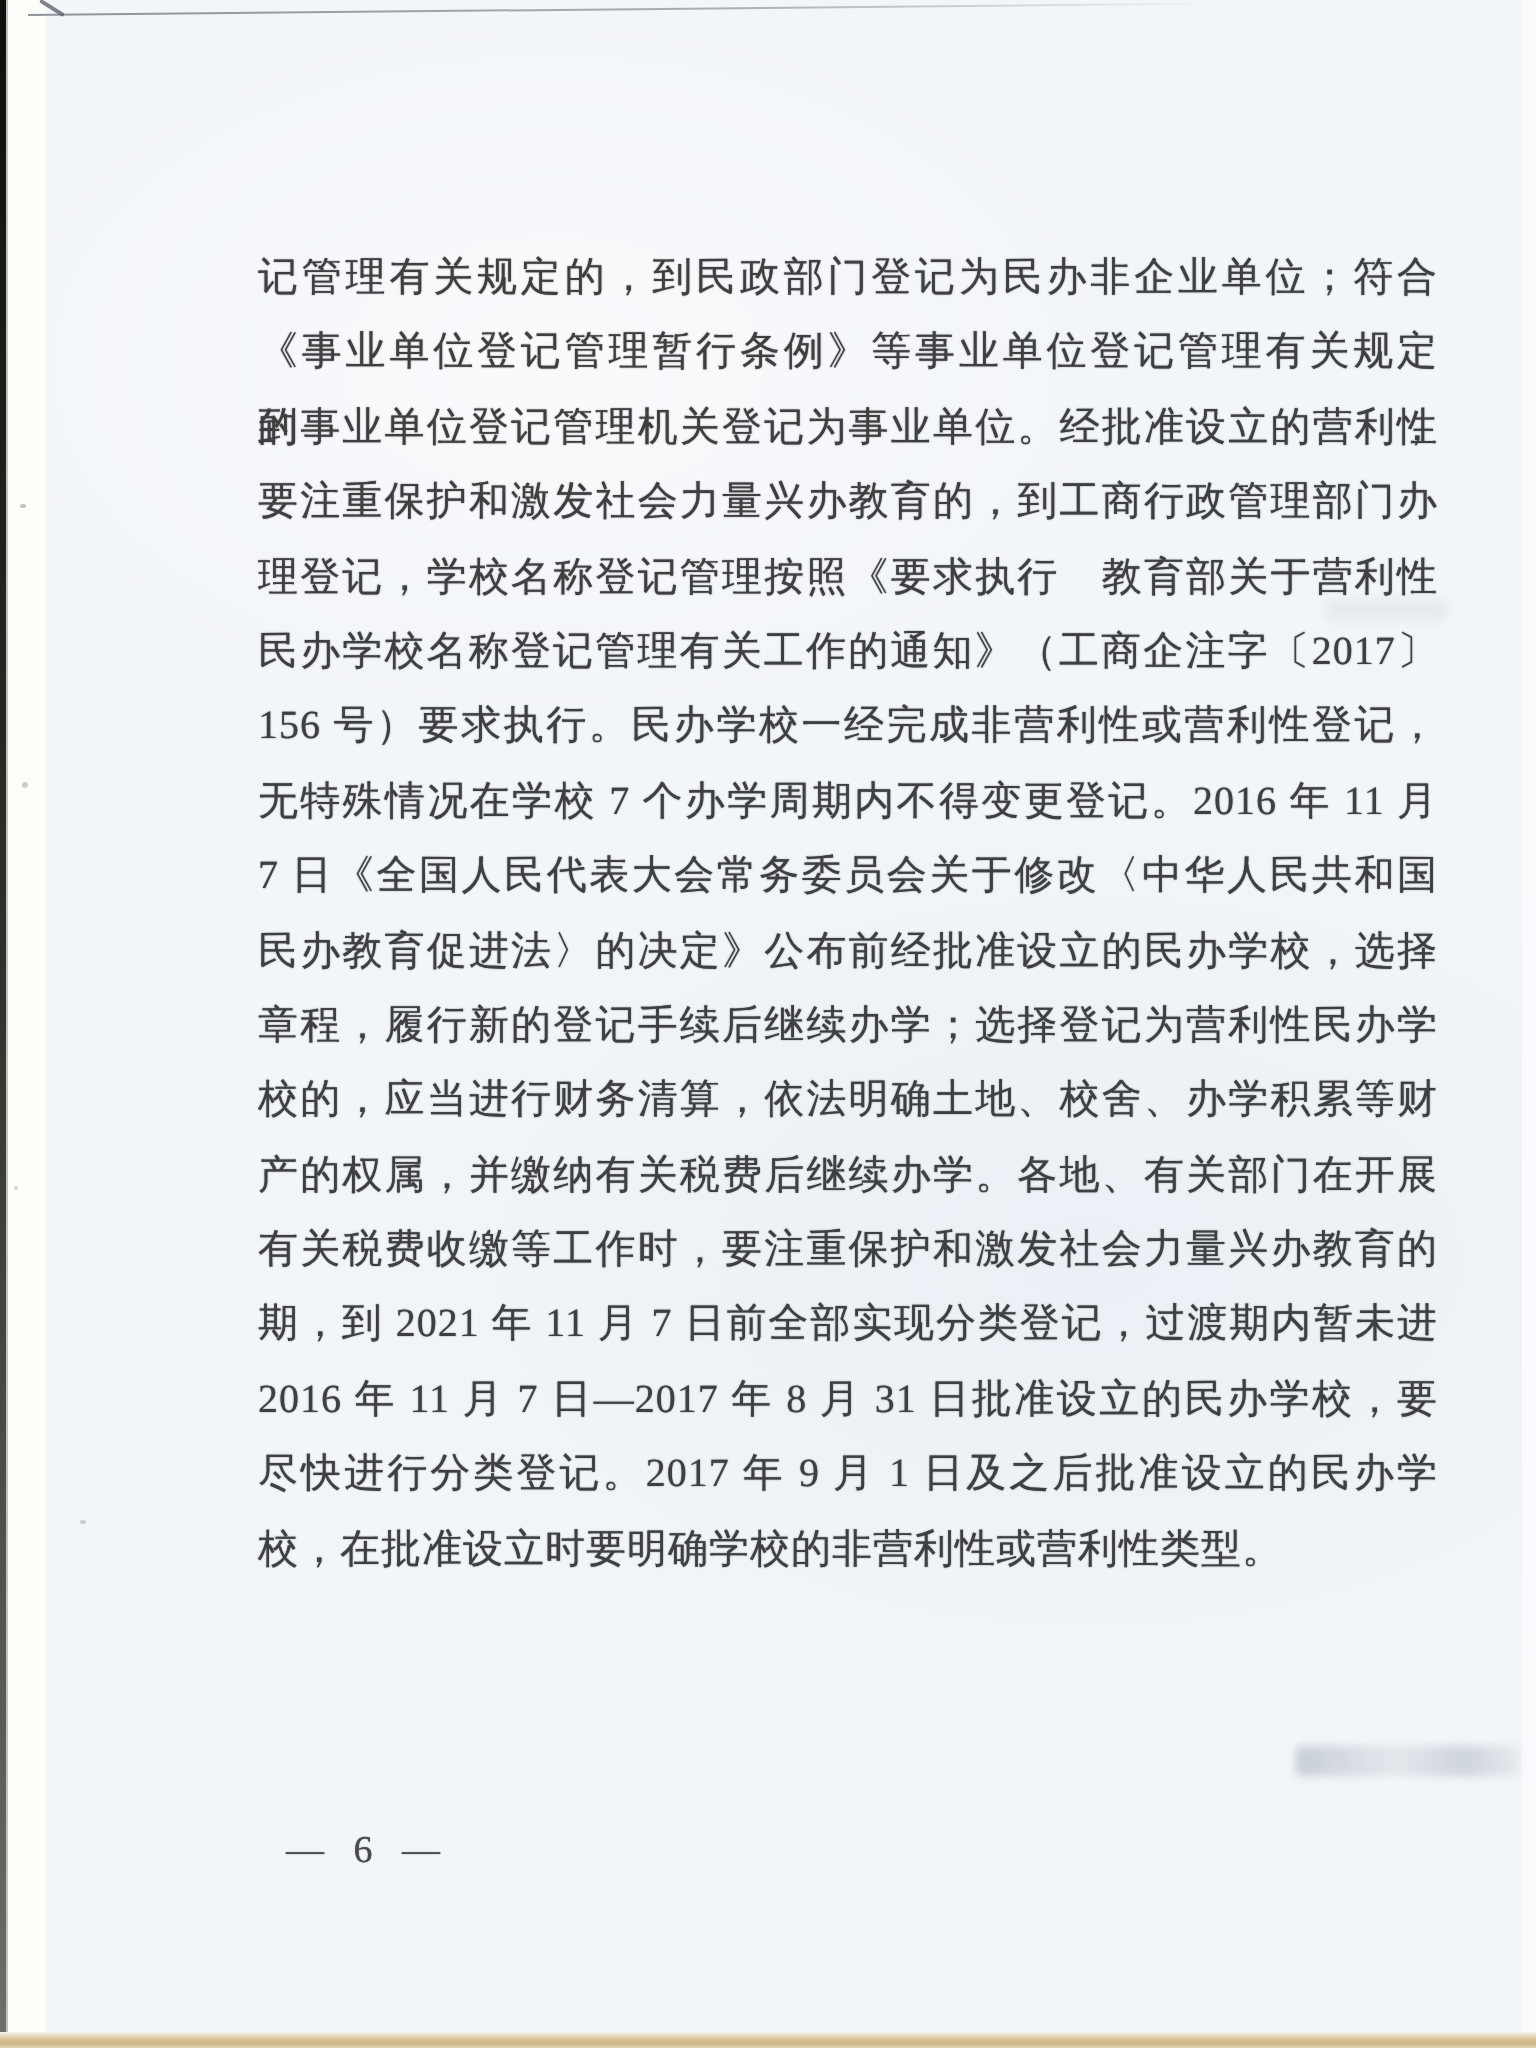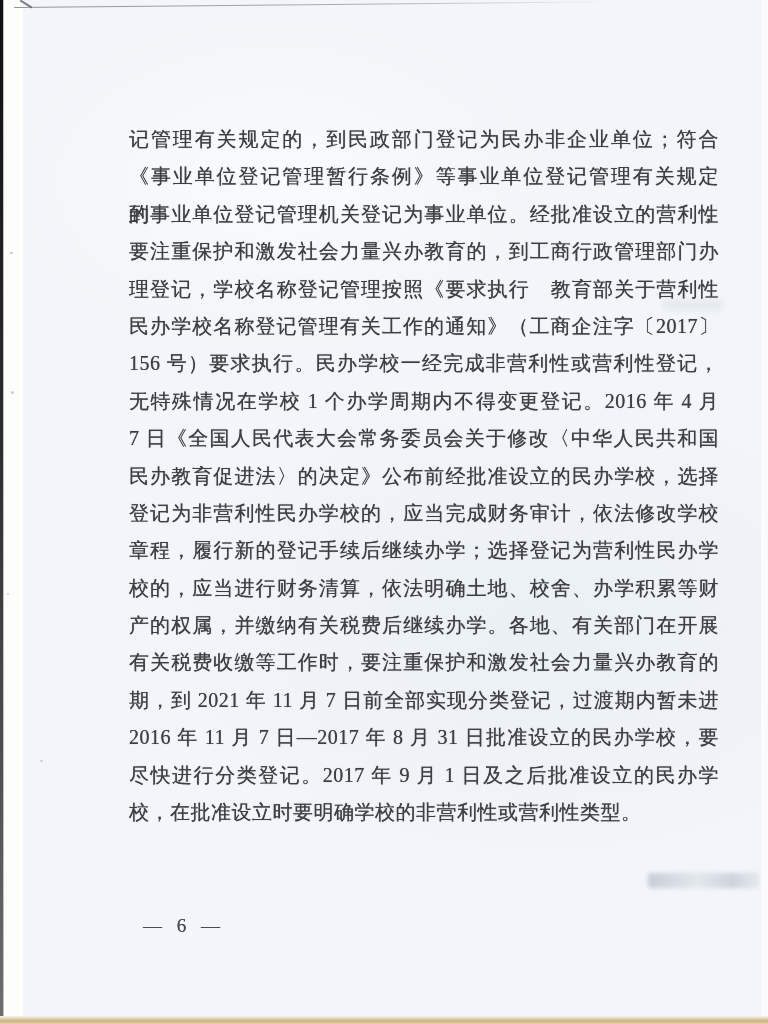--- a/index.html
+++ b/index.html
@@ -114,24 +114,23 @@
     <div class="right-band"></div>
 
     <div class="textblock">
       <div class="tl">记管理有关规定的，到民政部门登记为民办非企业单位；符合</div>
       <div class="tl">《事业单位登记管理暂行条例》等事业单位登记管理有关规定的，</div>
       <div class="tl">到事业单位登记管理机关登记为事业单位。经批准设立的营利性</div>
       <div class="tl">要注重保护和激发社会力量兴办教育的，到工商行政管理部门办</div>
       <div class="tl">理登记，学校名称登记管理按照《要求执行　教育部关于营利性</div>
       <div class="tl">民办学校名称登记管理有关工作的通知》（工商企注字〔2017〕</div>
       <div class="tl">156 号）要求执行。民办学校一经完成非营利性或营利性登记，</div>
-      <div class="tl">无特殊情况在学校 1 个办学周期内不得变更登记。2016 年 4 月</div>
+      <div class="tl">无特殊情况在学校 7 个办学周期内不得变更登记。2016 年 11 月</div>
       <div class="tl">7 日《全国人民代表大会常务委员会关于修改〈中华人民共和国</div>
       <div class="tl">民办教育促进法〉的决定》公布前经批准设立的民办学校，选择</div>
-      <div class="tl">登记为非营利性民办学校的，应当完成财务审计，依法修改学校</div>
       <div class="tl">章程，履行新的登记手续后继续办学；选择登记为营利性民办学</div>
       <div class="tl">校的，应当进行财务清算，依法明确土地、校舍、办学积累等财</div>
       <div class="tl">产的权属，并缴纳有关税费后继续办学。各地、有关部门在开展</div>
       <div class="tl">有关税费收缴等工作时，要注重保护和激发社会力量兴办教育的</div>
       <div class="tl">期，到 2021 年 11 月 7 日前全部实现分类登记，过渡期内暂未进</div>
       <div class="tl">2016 年 11 月 7 日—2017 年 8 月 31 日批准设立的民办学校，要</div>
       <div class="tl">尽快进行分类登记。2017 年 9 月 1 日及之后批准设立的民办学</div>
       <div class="tl last">校，在批准设立时要明确学校的非营利性或营利性类型。</div>
     </div>
 

